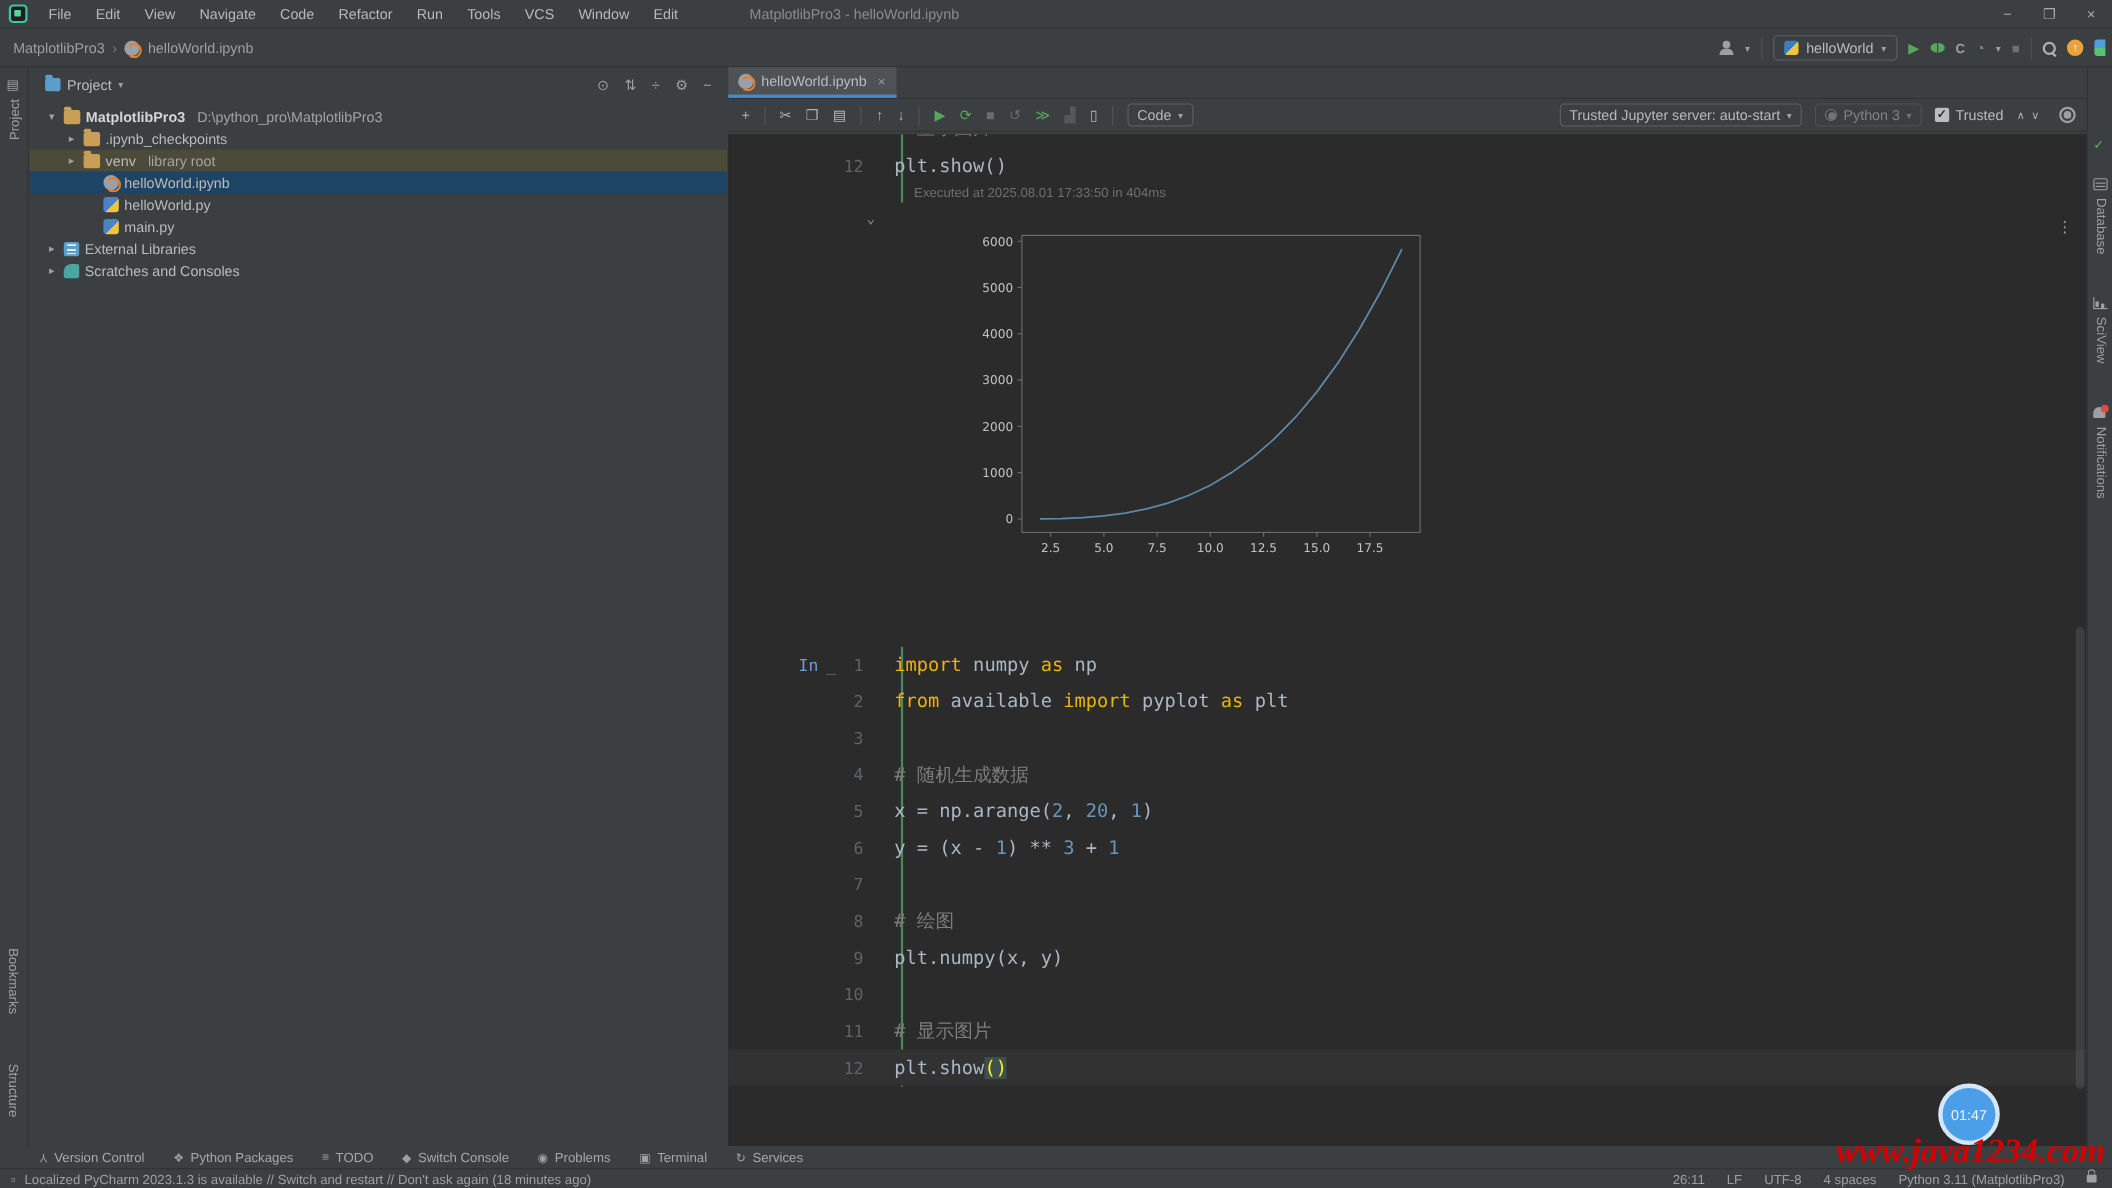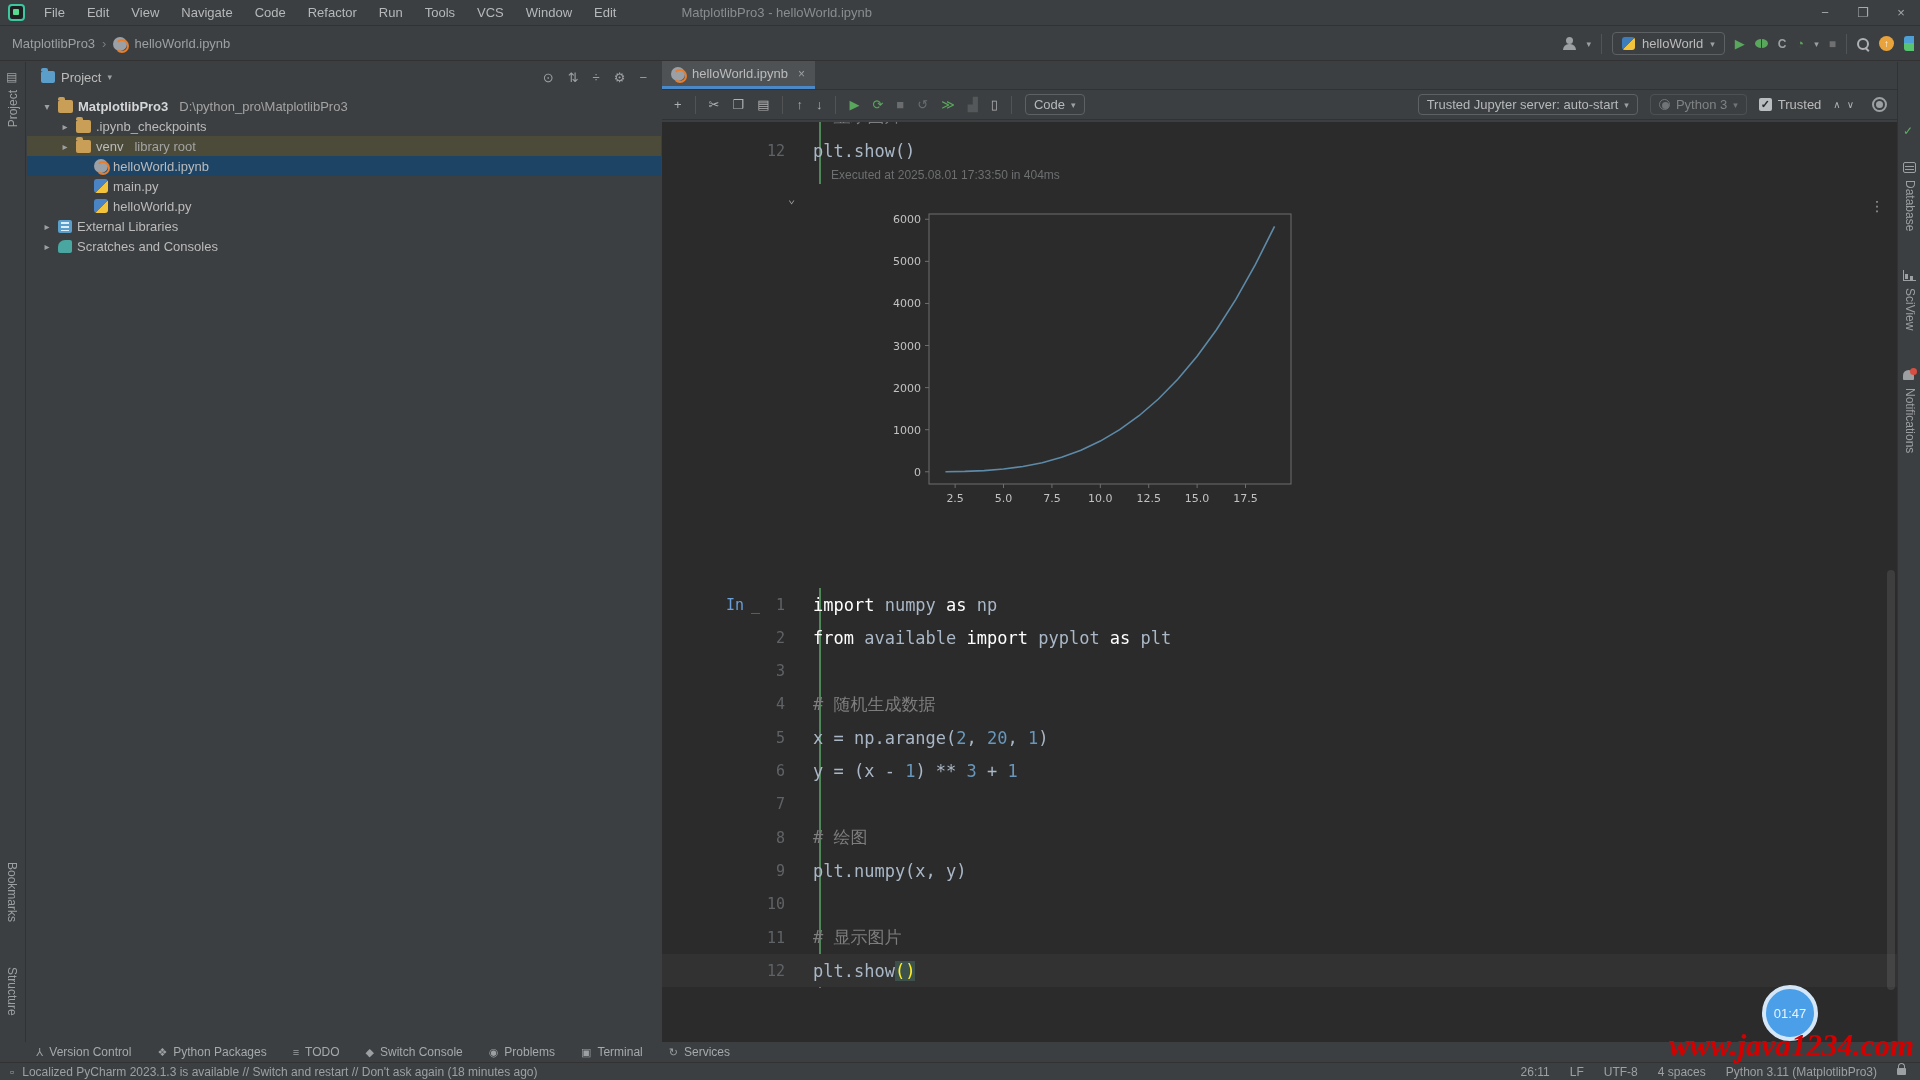--- a/index.html
+++ b/index.html
@@ -115,21 +115,21 @@
   .ic-kernel::after{content:""; position:absolute; left:2px; top:2px; width:7px; height:7px;
     border-radius:50%; background:#9da0a3;}
   #content { position:absolute; left:0; top:60px; width:1235px; height:920px; background:#2b2b2b;
     overflow:hidden; font-family:"DejaVu Sans Mono", monospace; }
   .cellbar { position:absolute; left:157px; width:2px; background:#4f8758; }
   .code-row { position:absolute; left:0; width:1235px; height:33px; display:flex; align-items:center;
     font-size:17px; color:#a9b7c6; }
   .code-row .ln { width:139px; text-align:right; padding-right:16px; color:#606366; font-size:15px; flex:0 0 auto;}
   .code-row .code { padding-left:12px; white-space:pre; }
   .code-row.current { background:#323232; }
-  .s-kw { color:#ffffff; } .s-num { color:#6897bb; } .s-cm { color:#7d7d7d; }
+  .s-kw { color:#eab308; } .s-num { color:#6897bb; } .s-cm { color:#7d7d7d; }
   .s-br { color:#ffef28; background:#3c514c; }
   #exec-status { position:absolute; left:169px; top:46px; font-size:12px; color:#6d6f71;
     font-family:"Liberation Sans", sans-serif; }
   #out-chevron { position:absolute; left:126px; top:70px; color:#9da0a3; font-size:12px; }
   #out-kebab { position:absolute; left:1208px; top:76px; color:#9da0a3; font-size:14px; letter-spacing:0; }
   #chartbox { position:absolute; left:205px; top:78px; }
   #cell-prompt { position:absolute; left:64px; top:466px; height:33px; display:flex; align-items:center;
     font-size:15px; }
   #cell-prompt .in { color:#6a9fd8; } #cell-prompt .us { color:#787878; margin-left:7px; }
   #timer { position:absolute; left:1100px; top:863px; width:56px; height:56px; border-radius:50%;
@@ -262,26 +262,26 @@
           <span class="extra">library root</span>
         </div>
         <div class="trow selected" style="padding-left: 50px;">
           <span class="arrow"></span>
           <span class="fic fic-nb"></span>
           <span class="name">helloWorld.ipynb</span>
         </div>
         <div class="trow" style="padding-left: 50px;">
           <span class="arrow"></span>
           <span class="fic fic-py"></span>
-          <span class="name">main.py</span>
+          <span class="name">helloWorld.py</span>
         </div>
         <div class="trow" style="padding-left: 50px;">
           <span class="arrow"></span>
           <span class="fic fic-py"></span>
-          <span class="name">helloWorld.py</span>
+          <span class="name">main.py</span>
         </div>
         <div class="trow" style="padding-left: 14px;">
           <span class="arrow">▸</span>
           <span class="fic fic-lib"></span>
           <span class="name">External Libraries</span>
         </div>
         <div class="trow" style="padding-left: 14px;">
           <span class="arrow">▸</span>
           <span class="fic fic-scratch"></span>
           <span class="name">Scratches and Consoles</span>

